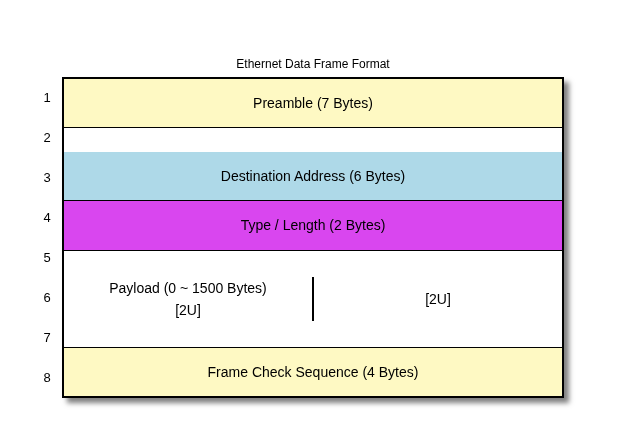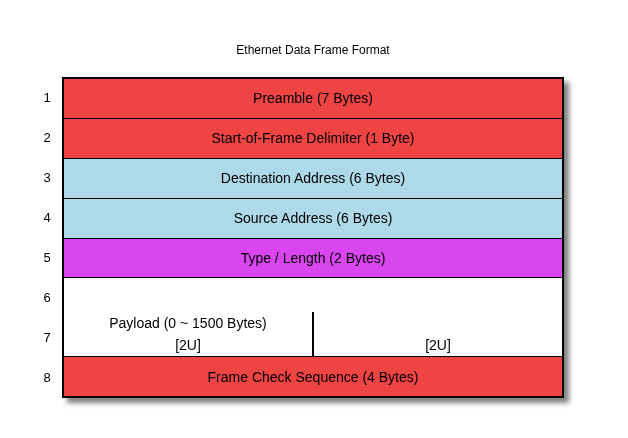--- a/index.html
+++ b/index.html
@@ -12,21 +12,21 @@
     width: 628px;
     height: 438px;
     background: #ffffff;
     font-family: "Liberation Sans", sans-serif;
     color: #000000;
     overflow: hidden;
   }
   .title-block {
     position: absolute;
     left: 62px;
-    top: 42px;
+    top: 56px;
     width: 502px;
     text-align: center;
     font-size: 12px;
     line-height: 16px;
     color: #000000;
   }
   .row-numbers {
     position: absolute;
     left: 34px;
     top: 77px;
@@ -59,28 +59,28 @@
     flex: 1;
     display: flex;
     align-items: center;
     justify-content: center;
     border-bottom: 1px solid #000000;
     font-size: 14px;
     text-align: center;
   }
   .frame-row.double {
     flex: 2;
-    align-items: flex-end;
+    align-items: center;
     padding: 0;
   }
   .frame-row.last {
     border-bottom: none;
   }
-  .fill-gray   { background: #ef4444; }
-  .fill-blue   { background: #aed9e8; }
+  .fill-gray   { background: #fef9c3; }
+  .fill-blue   { background: #aed9e8; margin-top: 24px; }
   .fill-yellow { background: #d946ef; }
   .fill-white  { background: #ffffff; }
   .split-cell {
     flex: 1;
     display: flex;
     flex-direction: column;
     align-items: center;
     justify-content: center;
     line-height: 22px;
     font-size: 14px;
@@ -107,28 +107,22 @@
     <div class="row-number">5</div>
     <div class="row-number">6</div>
     <div class="row-number">7</div>
     <div class="row-number">8</div>
   </div>
 
   <div class="frame-table">
     <div class="frame-row fill-gray">
       <span>Preamble (7 Bytes)</span>
     </div>
-    <div class="frame-row fill-gray">
-      <span>Start-of-Frame Delimiter (1 Byte)</span>
-    </div>
     <div class="frame-row fill-blue">
       <span>Destination Address (6 Bytes)</span>
-    </div>
-    <div class="frame-row fill-blue">
-      <span>Source Address (6 Bytes)</span>
     </div>
     <div class="frame-row fill-yellow">
       <span>Type / Length (2 Bytes)</span>
     </div>
     <div class="frame-row double fill-white">
       <div class="split-cell left-cell">
         <div>Payload (0 ~ 1500 Bytes)</div>
         <div>[2U]</div>
       </div>
       <div class="split-cell">

